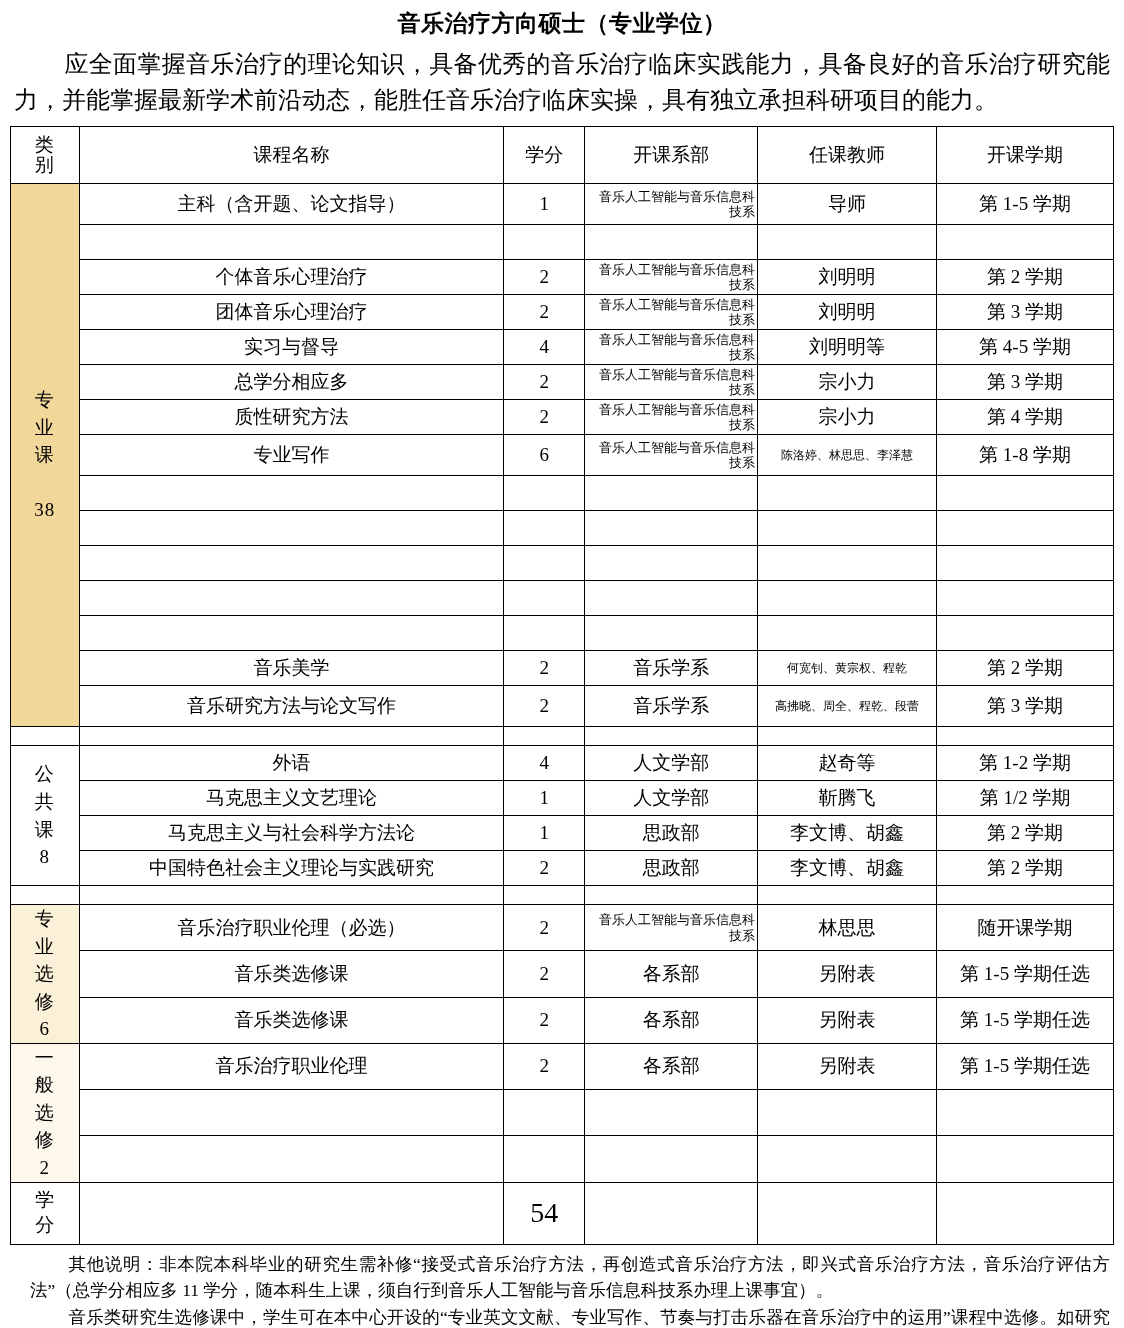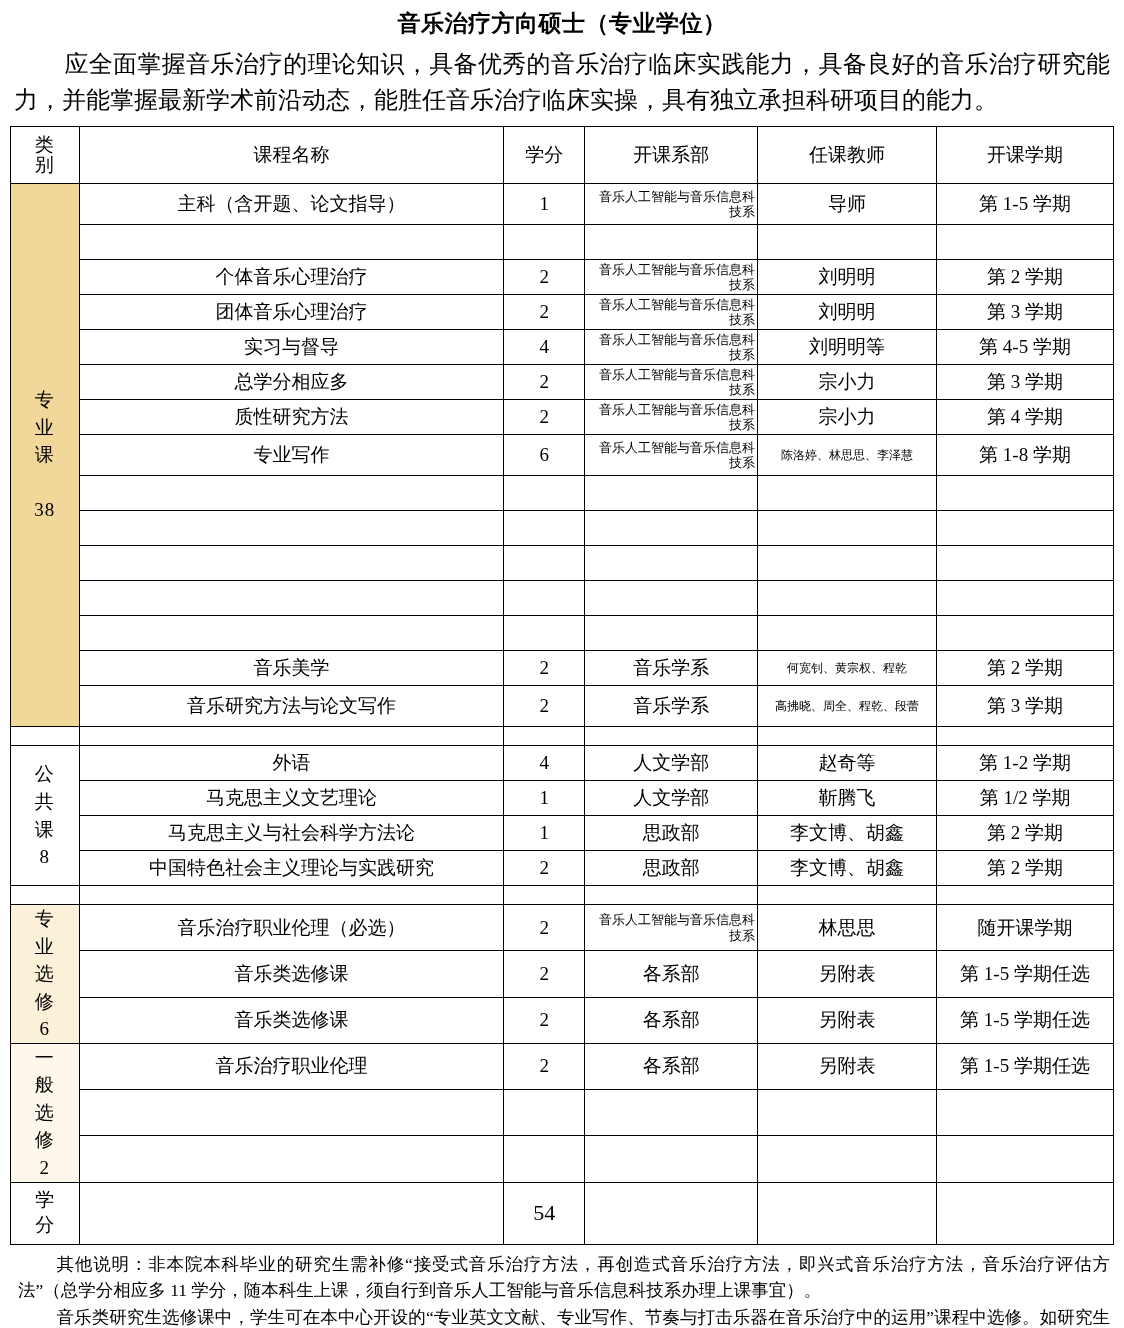--- a/index.html
+++ b/index.html
@@ -106,21 +106,21 @@
     border-top: 1px solid #000;
     border-bottom: 1px solid #000;
   }
   .notes {
     margin: 6px 4px 0 4px;
     font-size: 17.5px;
     line-height: 1.5;
     text-align: justify;
   }
   .notes p {
-    margin: 0 0 1px 4px;
+    margin: 0 0 1px 16px;
     text-indent: 2.2em;
   }
 </style>
 </head>
 <body>
 
 <div class="page">
 
   <div class="doc-title">音乐治疗方向硕士（专业学位）</div>
 
@@ -366,21 +366,21 @@
         <td></td>
         <td></td>
         <td></td>
         <td></td>
         <td></td>
       </tr>
 
       <tr style="height:62px">
         <td class="cat-credits">学<br>分</td>
         <td></td>
-        <td style="font-size:22px">54</td>
+        <td style="font-size:28px">54</td>
         <td></td>
         <td></td>
         <td></td>
       </tr>
 
     </tbody>
   </table>
 
   <div class="notes">
     <p>其他说明：非本院本科毕业的研究生需补修“接受式音乐治疗方法，再创造式音乐治疗方法，即兴式音乐治疗方法，音乐治疗评估方法”（总学分相应多 11 学分，随本科生上课，须自行到音乐人工智能与音乐信息科技系办理上课事宜）。</p>

